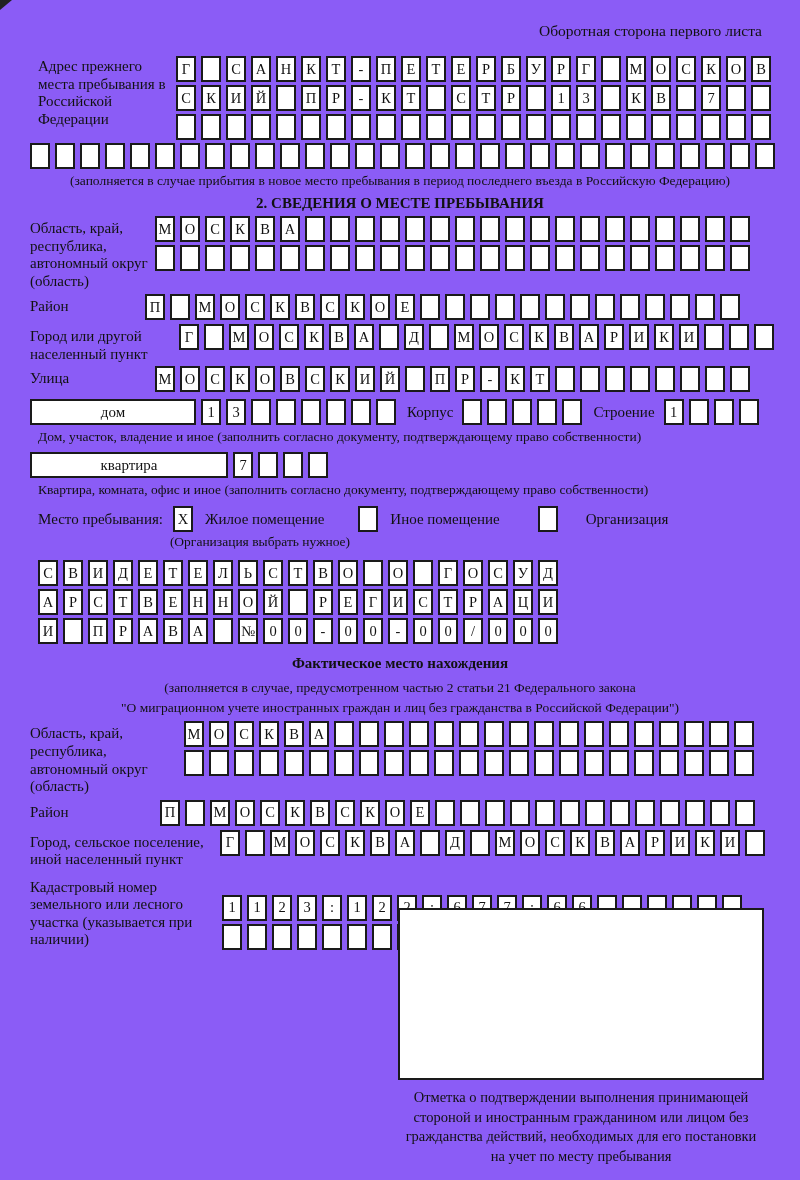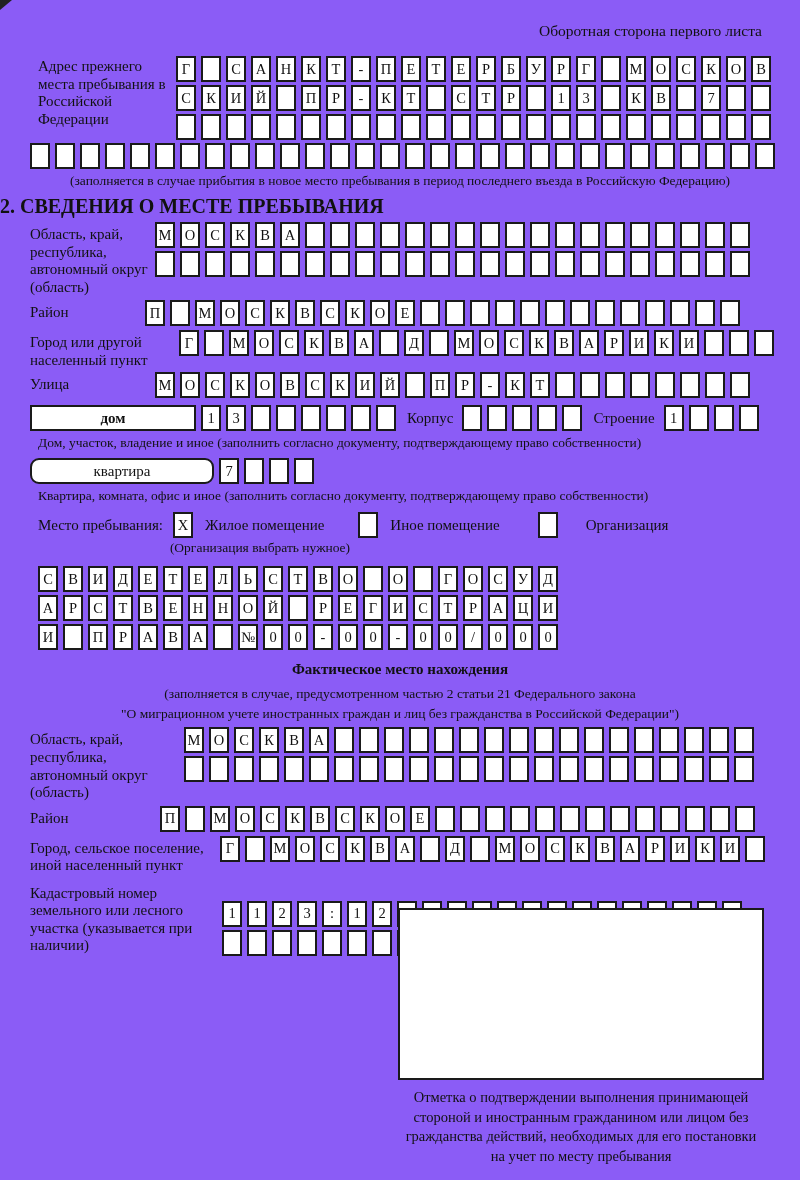--- a/index.html
+++ b/index.html
@@ -34,39 +34,39 @@
     font-size:14.5px; line-height:1;
     background:#fff;
   }
   .labelbox {
     height:26px; border:2px solid #1a1a1a;
     display:flex; align-items:center; justify-content:center;
     font-size:15px; flex-shrink:0; background:#fff;
   }
   .note { font-size:13.5px; }
   .center { text-align:center; }
-  .sect { font-weight:bold; font-size:20px; }
+  .sect { text-align:center; font-weight:bold; font-size:15px; }
   .subhead { text-align:center; font-weight:bold; font-size:15px; }
 
   
   .prev-block { margin:16px 0 0 38px; }
   .prev-block .lbl { width:138px; padding-top:2px; }
   .full-row { margin:3px 0 0 30px; }
 
   
   .s2row { margin-left:30px; }
   .s2row .lbl { padding-top:4px; }
   .w-region { width:125px; }
   .w-district { width:115px; }
   .w-city { width:149px; }
   .w-street { width:125px; }
 
   .house-row { display:flex; align-items:center; margin:7px 0 0 30px; gap:5px; }
-  .house-label { width:166px;font-weight:bold; }
-  .apt-label { width:184px;border-radius:9px; }
+  .house-label { width:166px; }
+  .apt-label { width:198px; }
   .inline-lbl { font-size:15px; padding:0 4px 0 6px; white-space:nowrap; }
   .under-note { margin:4px 0 0 38px; }
 
   .stay-row { display:flex; align-items:center; margin:8px 0 0 38px; font-size:15px; }
   .stay-row .cell { margin:0 0 0 10px; }
   .opt-lbl { margin-left:12px; }
   .choose-note { margin:2px 0 0 0; text-align:center; width:520px; }
 
   .doc-block { margin:10px 0 0 38px; }
   .doc-block .lbl { width:214px; padding-top:2px; }

